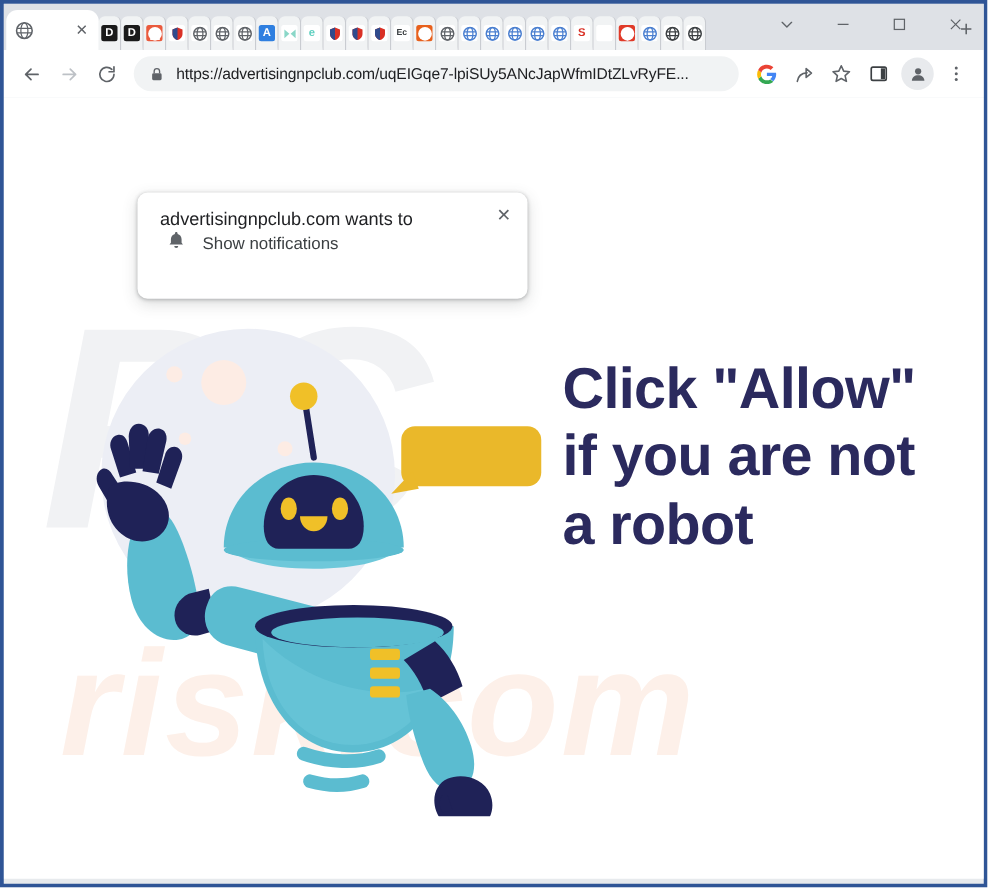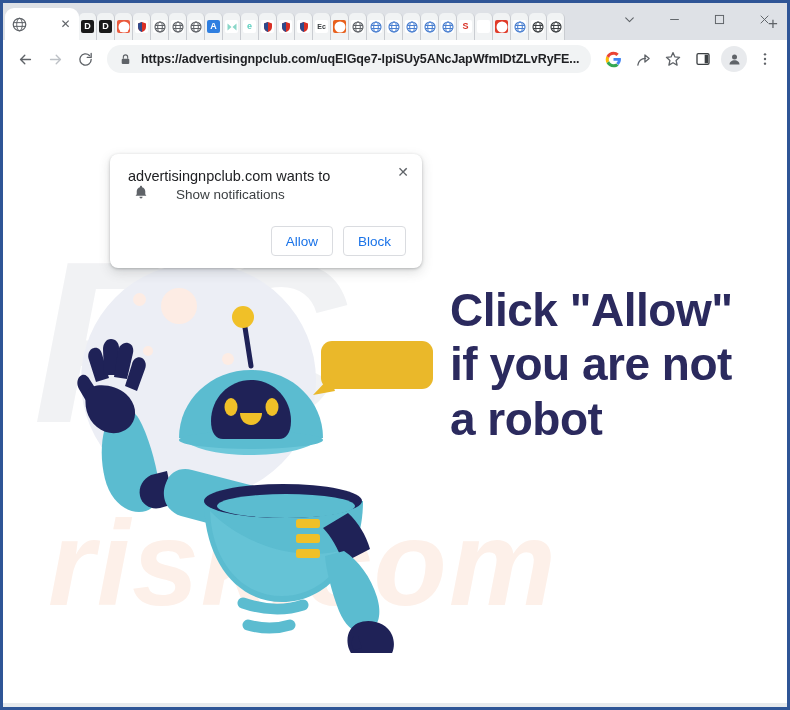--- a/index.html
+++ b/index.html
@@ -111,21 +111,20 @@
   .omnibox {
     flex: 1 1 auto;
     height: 28px;
     background: #f1f3f4;
     border-radius: 14px;
     display: flex; align-items: center;
     padding: 0 12px 0 10px;
     margin: 0 6px;
     gap: 8px;
     min-width: 0;
-    font-weight: bold;
   }
   .omnibox .lock {
     width: 16px; height: 16px; flex: 0 0 auto;
     display: flex; align-items: center; justify-content: center;
   }
   .urltext {
     font-size: 12.5px;
     color: #202124;
     white-space: nowrap;
     overflow: hidden;
@@ -225,21 +224,21 @@
     display: flex; align-items: center; justify-content: center;
     color: #5f6368; font-size: 14px; line-height: 1;
   }
   .dlg-title {
     font-size: 14.5px;
     color: #202124;
     padding-right: 18px;
   }
   .dlg-row {
     display: flex; align-items: center;
-    gap: 27px;
+    gap: 13px;
     margin-bottom: 22px;
     padding-left: 5px;
   }
   .dlg-row .lbl { font-size: 13.5px; color: #3c4043; }
   .dlg-actions {
     display: flex; justify-content: flex-end; gap: 10px;
   }
   .dlg-btn {
     min-width: 59px;
     height: 30px;
@@ -645,20 +644,16 @@
       <div class="dlg-row">
         <span>
           <svg width="16" height="16" viewBox="0 0 24 24">
             <path d="M12 2.5c-.9 0-1.6.7-1.6 1.6v.7C7.6 5.5 5.6 8 5.6 11v4.2l-1.7 2.3h16.2l-1.7-2.3V11c0-3-2-5.5-4.8-6.2v-.7c0-.9-.7-1.6-1.6-1.6z" fill="#5f6368"></path>
             <path d="M9.6 19.2a2.4 2.4 0 0 0 4.8 0z" fill="#5f6368"></path>
           </svg>
         </span>
         <span class="lbl">Show notifications</span>
       </div>
 
-      <div class="dlg-actions">
-        <button class="dlg-btn">Allow</button>
-        <button class="dlg-btn">Block</button>
-      </div>
     </div>
 
   </div>
 </div>
 
 </body></html>

